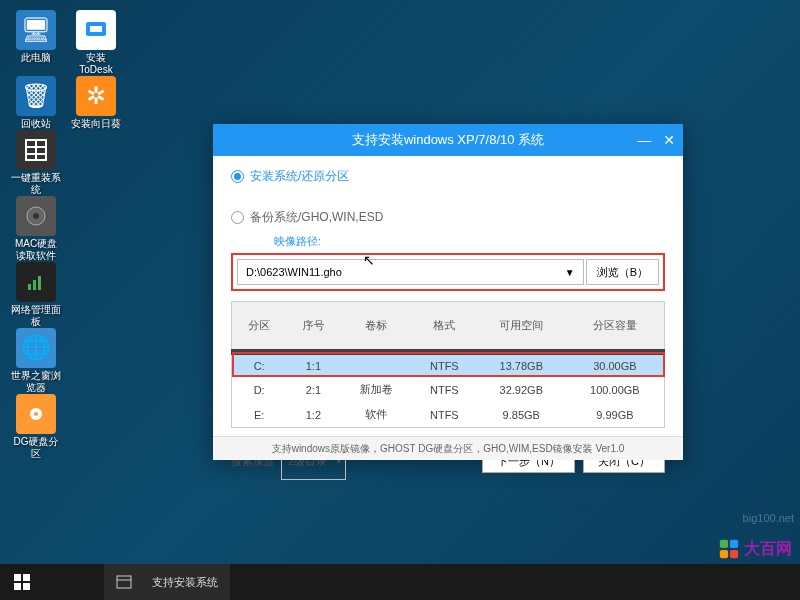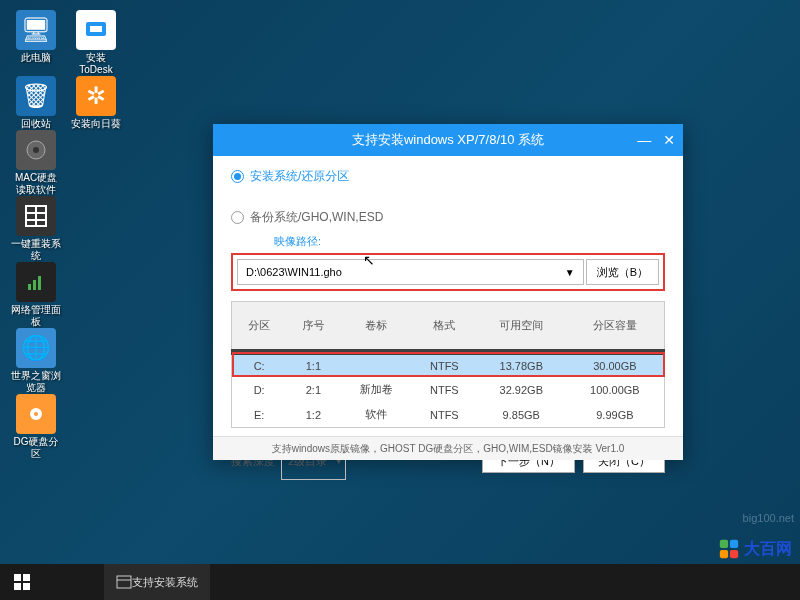--- a/index.html
+++ b/index.html
@@ -122,37 +122,37 @@
   display: flex; align-items: center;
 }
 .start-btn {
   width: 44px; height: 36px; display: flex;
   align-items: center; justify-content: center;
   cursor: pointer; color: #fff;
 }
 .start-btn svg { width: 16px; height: 16px; }
 .task-item {
   height: 36px; padding: 16px 12px; display: flex;
-  align-items: center; gap: 0; margin-left: 60px;
+  align-items: center; gap: 20px; margin-left: 60px;
   background: #2a2a2a; color: #ddd; font-size: 11px;
   cursor: pointer;
 }
 .task-item .ti-icon { width: 16px; height: 16px; }
 .watermark1 {
   position: absolute; right: 6px; bottom: 76px;
   color: rgba(200,220,240,0.35); font-size: 11px;
 }
 .watermark2 {
   position: absolute; right: 8px; bottom: 40px;
   display: flex; align-items: center; gap: 4px;
 }
 .wm-logo {
   width: 22px; height: 22px;
 }
-.wm-text { color: #1d4ed8; font-size: 16px; font-weight: bold; }
+.wm-text { color: #a21caf; font-size: 16px; font-weight: bold; }
 .cursor-fake {
   position: absolute; left: 363px; top: 252px;
   font-size: 14px; color: #000; pointer-events: none;
 }
 </style>
 </head>
 <body>
 
 <div class="desktop-icons">
   <div class="icon-row">
@@ -171,44 +171,44 @@
     </div>
   </div>
   <div class="icon-row">
     <div class="desktop-icon">
       <div class="ico ico-recycle">🗑</div>
       <div class="lbl">回收站</div>
     </div>
     <div class="desktop-icon">
       <div class="ico ico-sunflower">✲</div>
       <div class="lbl">安装向日葵</div>
-    </div>
-  </div>
-  <div class="icon-row">
-    <div class="desktop-icon">
-      <div class="ico ico-mac">
-          <svg width="28" height="28">
-            <circle cx="14" cy="14" r="9" fill="#666" stroke="#aaa" stroke-width="1"></circle>
-            <circle cx="14" cy="14" r="3" fill="#333"></circle>
-          </svg>
-        </div>
-      <div class="lbl">MAC硬盘读取软件</div>
     </div>
   </div>
   <div class="icon-row">
     <div class="desktop-icon">
       <div class="ico ico-reinstall">
           <svg width="28" height="28">
             <rect x="4" y="4" width="20" height="20" fill="none" stroke="#fff" stroke-width="2"></rect>
             <line x1="4" y1="11" x2="24" y2="11" stroke="#fff" stroke-width="2"></line>
             <line x1="4" y1="18" x2="24" y2="18" stroke="#fff" stroke-width="2"></line>
             <line x1="14" y1="4" x2="14" y2="24" stroke="#fff" stroke-width="2"></line>
           </svg>
         </div>
       <div class="lbl">一键重装系统</div>
+    </div>
+  </div>
+  <div class="icon-row">
+    <div class="desktop-icon">
+      <div class="ico ico-mac">
+          <svg width="28" height="28">
+            <circle cx="14" cy="14" r="9" fill="#666" stroke="#aaa" stroke-width="1"></circle>
+            <circle cx="14" cy="14" r="3" fill="#333"></circle>
+          </svg>
+        </div>
+      <div class="lbl">MAC硬盘读取软件</div>
     </div>
   </div>
   <div class="icon-row">
     <div class="desktop-icon">
       <div class="ico ico-network">
           <svg width="28" height="28">
             <rect x="6" y="16" width="3" height="6" fill="#4caf50"></rect>
             <rect x="11" y="12" width="3" height="10" fill="#4caf50"></rect>
             <rect x="16" y="8" width="3" height="14" fill="#4caf50"></rect>
           </svg>

